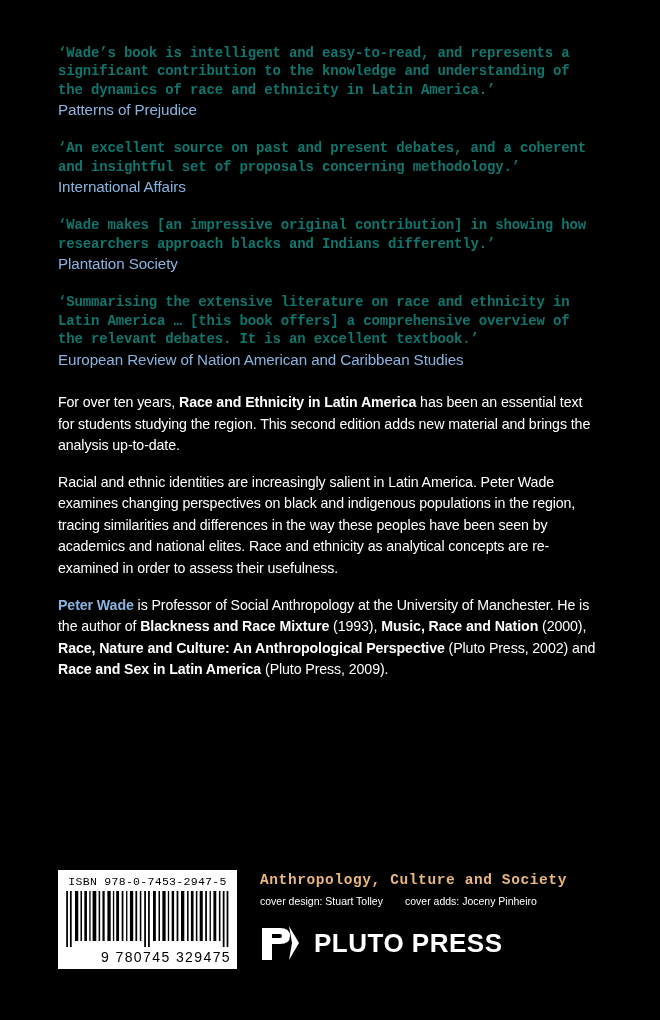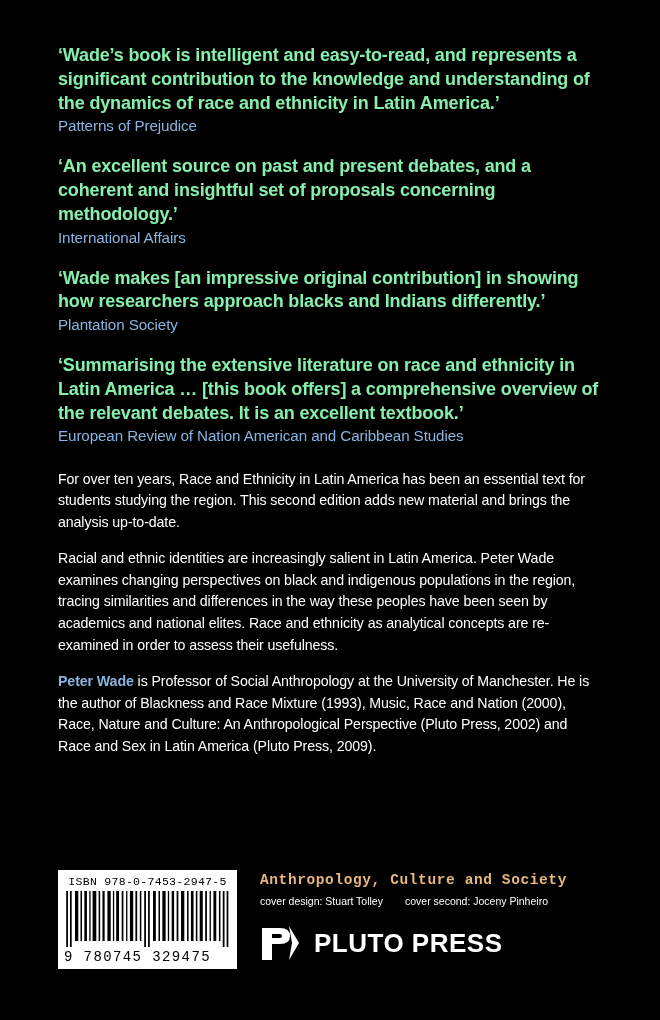--- a/index.html
+++ b/index.html
@@ -20,42 +20,43 @@
     inset: 0;
     background: #000000;
     padding: 44px 60px 0 58px;
     box-sizing: border-box;
   }
   
   .review {
     margin-bottom: 19px;
   }
   .review-text {
-    font-size: 18px;
+    font-size: 14px;
     line-height: 1.32;
     font-weight: bold;
-    color: #86efac;
+    color: #0f766e;
     letter-spacing: -0.15px;
+    font-family: Liberation Mono, monospace;
   }
   .review-source {
     font-size: 15.2px;
     line-height: 1.32;
     color: #8ab4e0;
     margin-top: 1px;
     letter-spacing: -0.1px;
   }
   
   .para {
     font-size: 14.2px;
     line-height: 1.52;
     color: #ffffff;
     margin-bottom: 15px;
     letter-spacing: -0.1px;
   }
-  .para b { font-weight: normal; }
+  .para b { font-weight: bold; }
   .para .accent { color: #8ab4e0; font-weight: bold; }
   .gap-top { margin-top: 22px; }
   
   .footer {
     position: absolute;
     left: 58px;
     right: 50px;
     bottom: 38px;
     height: 112px;
   }
@@ -75,24 +76,24 @@
     letter-spacing: 0.3px;
     text-align: center;
     margin-bottom: 3px;
   }
   .barcode {
     height: 56px;
     width: 100%;
     display: block;
   }
   .barcode-digits {
-    font-family: Liberation Mono, monospace;
+    font-family: Liberation Sans, sans-serif;
     font-size: 14px;
     letter-spacing: 1.4px;
-    text-align: left;
+    text-align: right;
     margin-top: 2px;
   }
   .series {
     position: absolute;
     left: 202px;
     top: 2px;
     width: 330px;
   }
   .series-title {
     font-family: "Liberation Mono", monospace;
@@ -208,21 +209,21 @@
           <rect x="144.5" y="0" width="1.6" height="56"></rect>
           <rect x="148" y="0" width="1.6" height="56"></rect>
         </g>
       </svg>
       <div class="barcode-digits">9 780745 329475</div>
     </div>
 
     <div class="series">
       <div class="series-title">Anthropology, Culture and Society</div>
       <div class="credits">
-        <span>cover design: Stuart Tolley</span><span>cover second: Joceny Pinheiro</span>
+        <span>cover design: Stuart Tolley</span><span>cover adds: Joceny Pinheiro</span>
       </div>
     </div>
 
     <div class="pluto">
       <div class="pluto-mark">
         <svg viewBox="0 0 44 42" width="44" height="42">
           <path d="M4 6 L22 6 Q32 6 32 14 Q32 22 22 22 L14 22 L14 38 L4 38 Z" fill="#ffffff"></path>
           <path d="M14 12 L22 12 Q24 12 24 14 Q24 16 22 16 L14 16 Z" fill="#000000"></path>
           <path d="M31 4 L41 21 L31 38 L34 21 Z" fill="#ffffff"></path>
         </svg>

